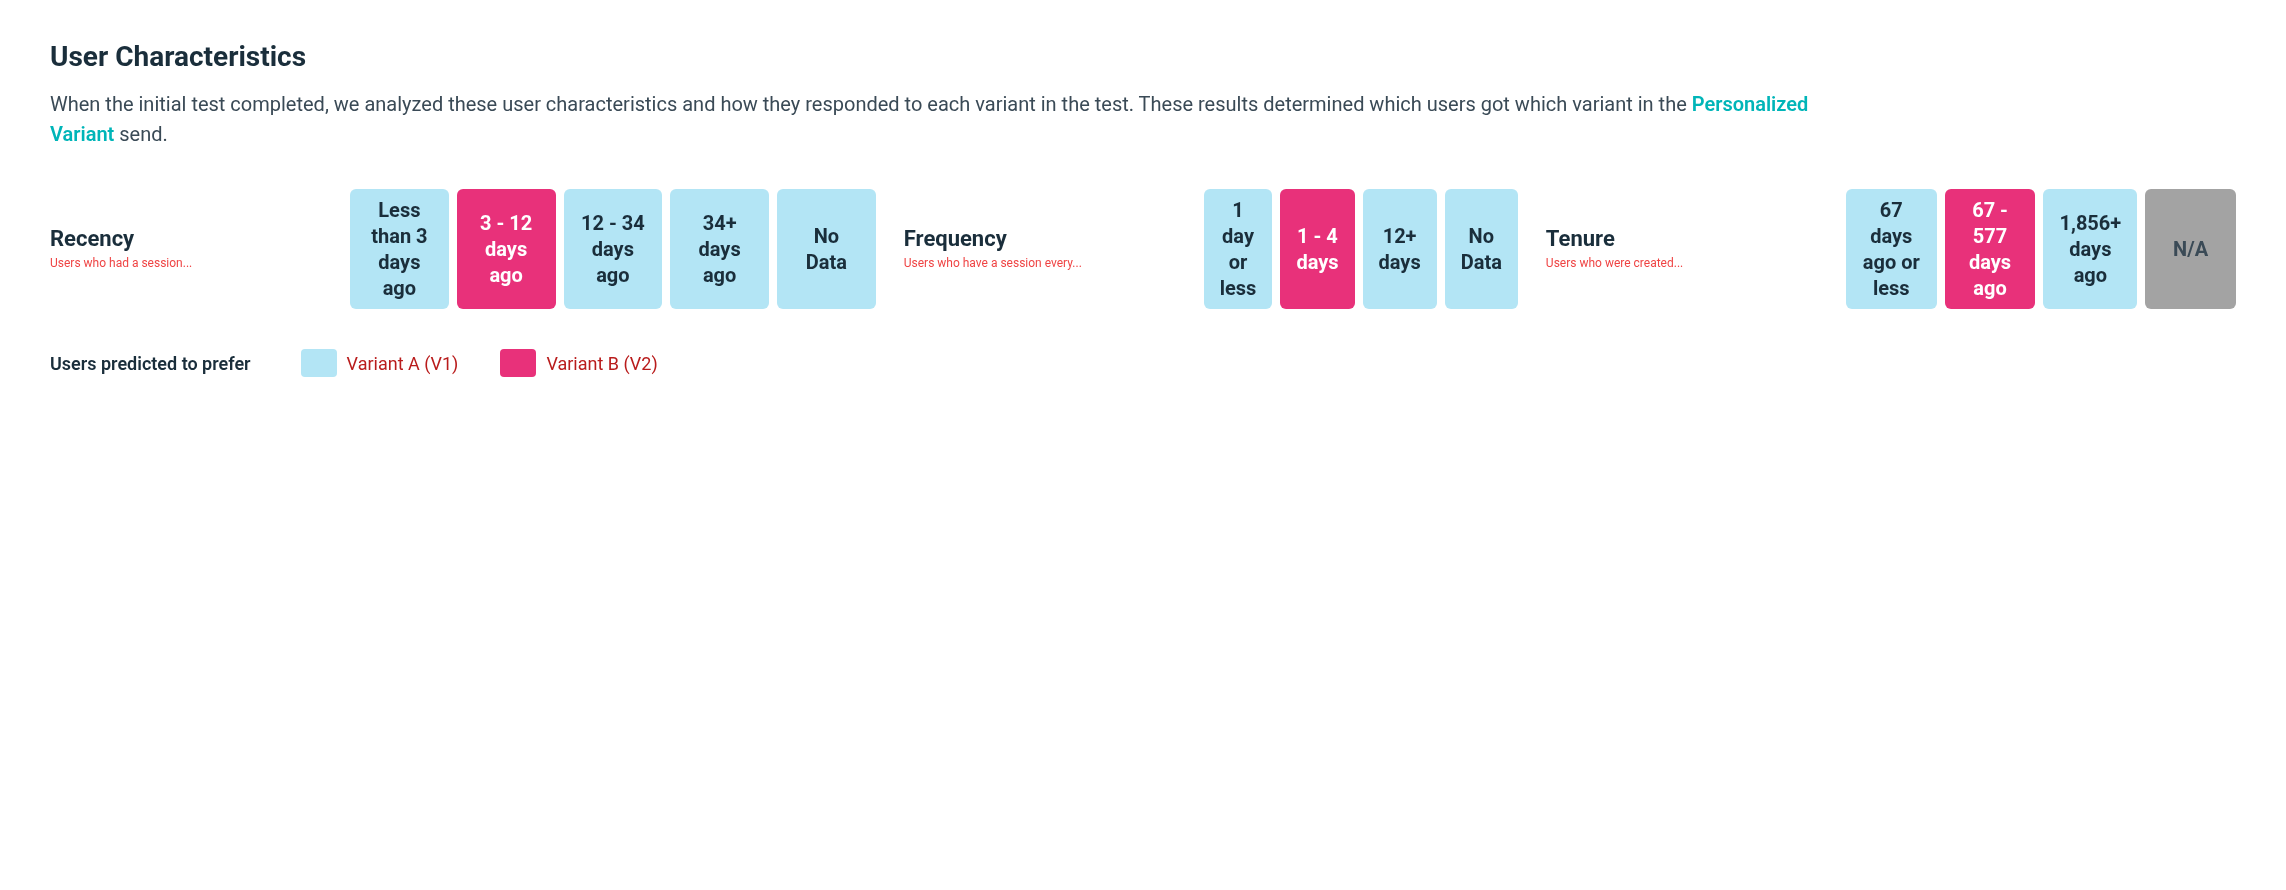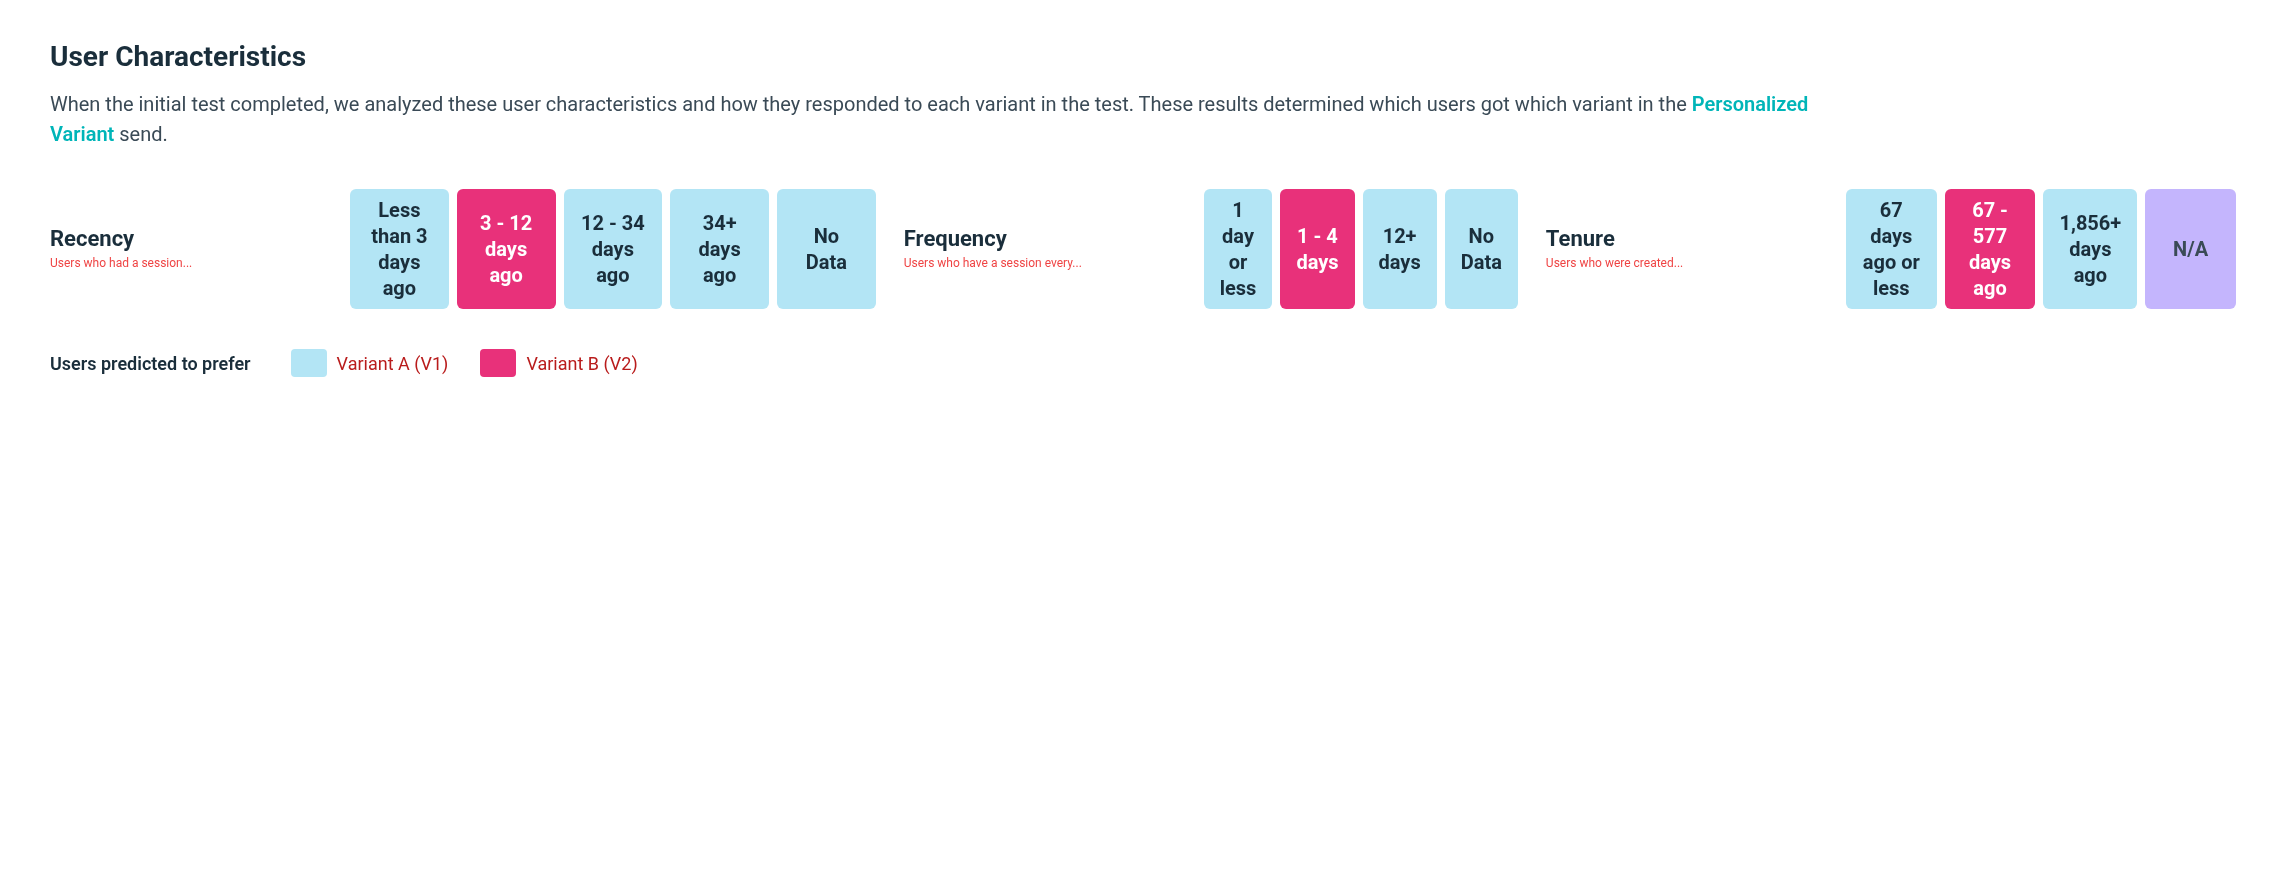--- a/index.html
+++ b/index.html
@@ -93,28 +93,28 @@
     .cell-variant-a {
       background-color: #b3e5f5;
     }
 
     .cell-variant-b {
       background-color: #e8317a;
       color: #ffffff;
     }
 
     .cell-na {
-      background-color: #c4b5fd;
+      background-color: #a3a3a3;
       color: #3a4a56;
     }
 
     .legend {
       display: flex;
       align-items: center;
-      gap: 32px;
+      gap: 42px;
       margin-top: 20px;
     }
 
     .legend-title {
       font-size: 18px;
       font-weight: 600;
       color: #1a2e3b;
       margin-right: 8px;
     }
 

